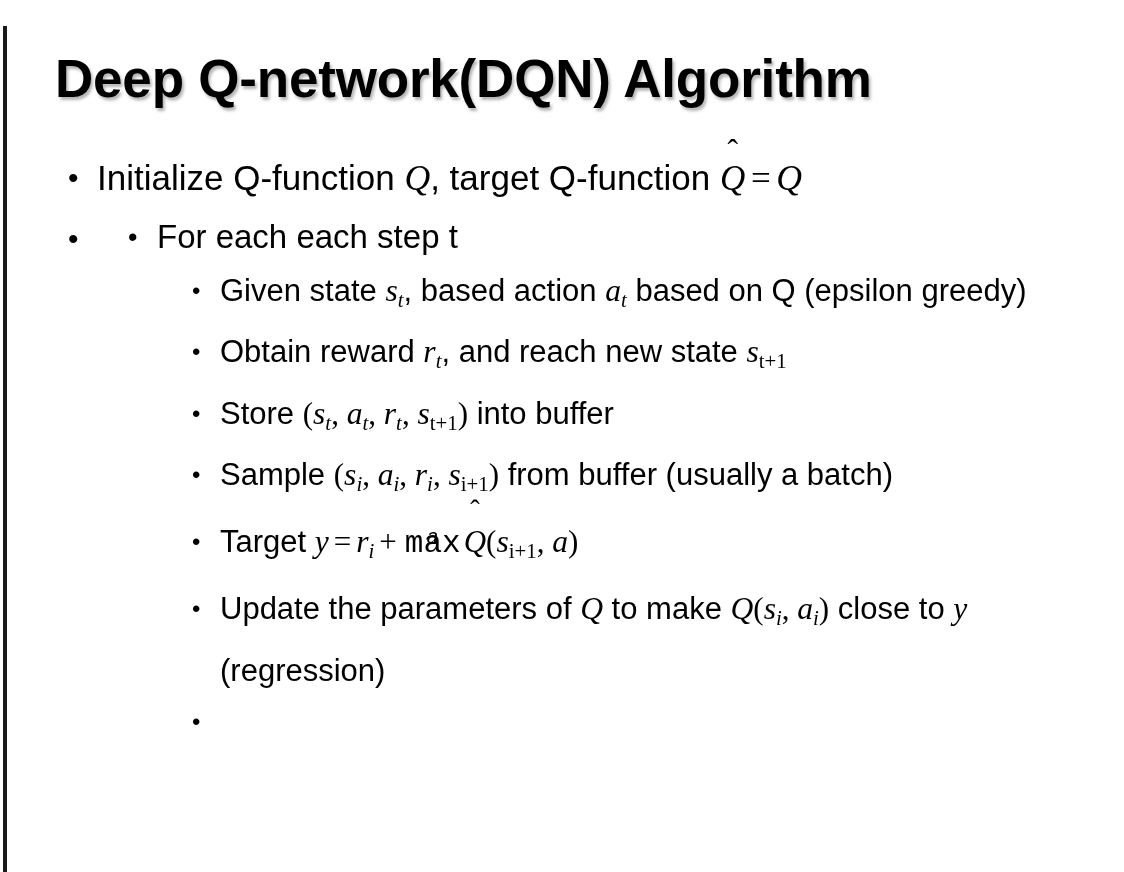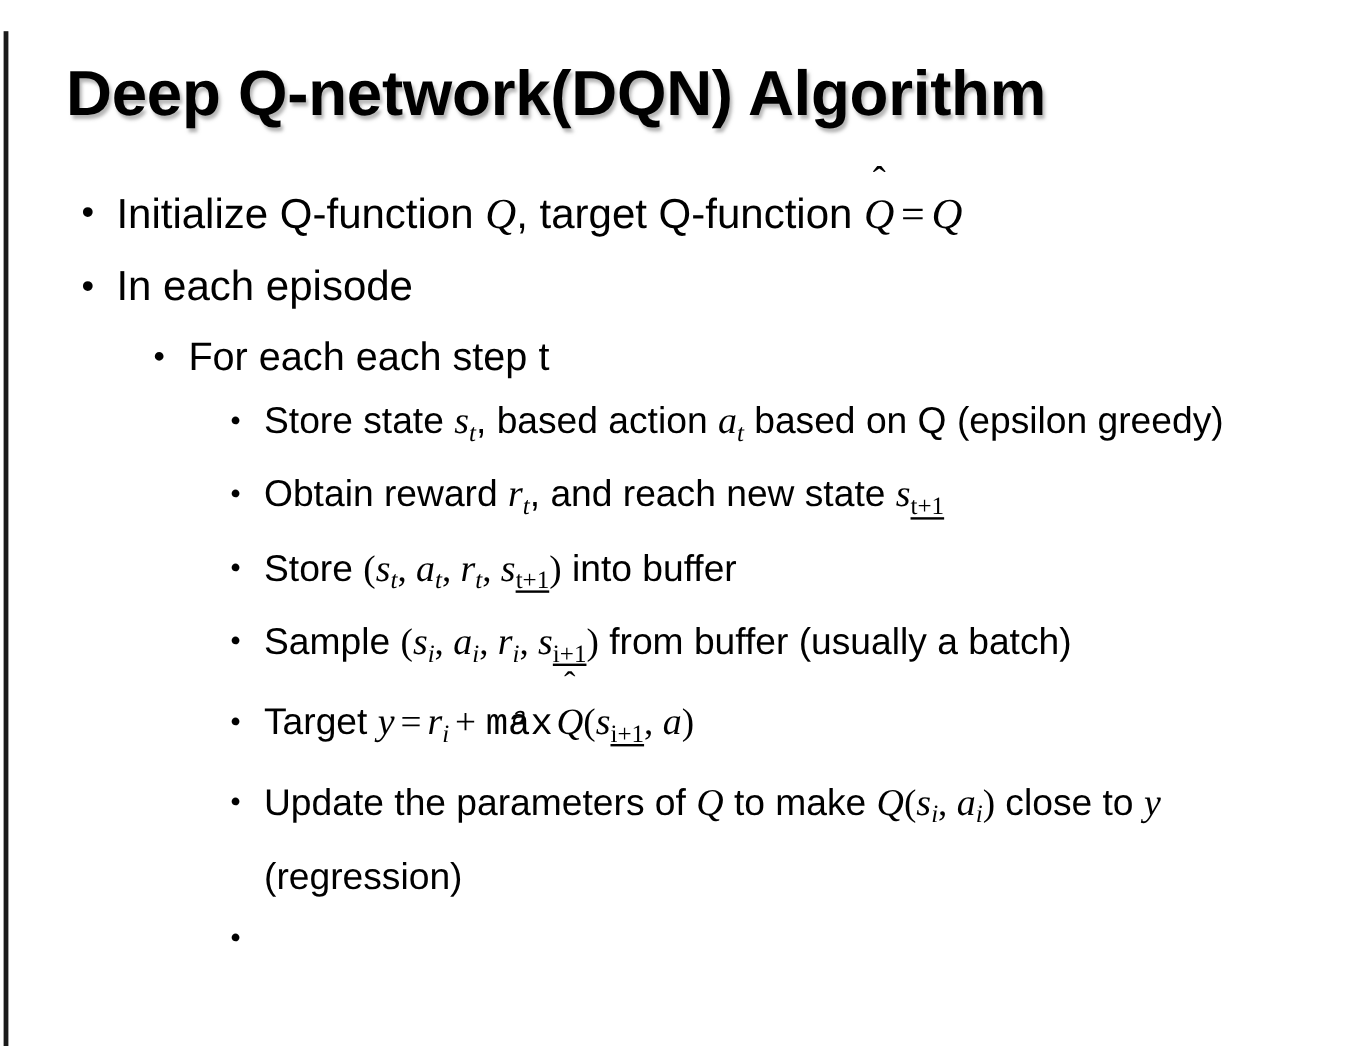--- a/index.html
+++ b/index.html
@@ -121,21 +121,20 @@
     font-style: normal;
   }
   .sub {
     font-family: "Liberation Serif", "DejaVu Serif", serif;
     font-style: italic;
     font-size: 0.66em;
     vertical-align: -0.30em;
   }
   .sub .mr {
     font-style: normal;
-    text-decoration: underline;
   }
   .op {           
     font-family: "Liberation Serif", "DejaVu Serif", serif;
     font-style: normal;
     padding: 0 0.16em;
   }
 
   
   .hat {
     position: relative;
@@ -187,31 +186,30 @@
 
   <div id="body">
 
     <div class="line lvl1">
       <span class="bullet">•</span>
       <span class="txt"><span>Initialize Q-function </span><span class="m">Q</span><span>, target Q-function </span><span class="hat"><span>Q</span><span class="hat-mark">̂</span></span><span class="op">=</span><span class="m">Q</span></span>
     </div>
 
     <div class="line lvl1">
       <span class="bullet">•</span>
-      <span class="txt">In each episode</span>
     </div>
 
     <div class="line lvl2">
       <span class="bullet">•</span>
       <span class="txt">For each each step t</span>
     </div>
 
     <div class="line lvl3">
       <span class="bullet">•</span>
-      <span class="txt"><span>Store state </span><span class="m"><span>s</span><span class="sub">t</span></span><span>, based action </span><span class="m"><span>a</span><span class="sub">t</span></span><span> based on Q (epsilon greedy)</span></span>
+      <span class="txt"><span>Given state </span><span class="m"><span>s</span><span class="sub">t</span></span><span>, based action </span><span class="m"><span>a</span><span class="sub">t</span></span><span> based on Q (epsilon greedy)</span></span>
     </div>
 
     <div class="line lvl3">
       <span class="bullet">•</span>
       <span class="txt"><span>Obtain reward </span><span class="m"><span>r</span><span class="sub">t</span></span><span>, and reach new state </span><span class="m"><span>s</span><span class="sub"><span class="mr">t+1</span></span></span></span>
     </div>
 
     <div class="line lvl3">
       <span class="bullet">•</span>
       <span class="txt"><span>Store </span><span class="mr">(</span><span class="m"><span>s</span><span class="sub">t</span></span><span class="mr">, </span><span class="m"><span>a</span><span class="sub">t</span></span><span class="mr">, </span><span class="m"><span>r</span><span class="sub">t</span></span><span class="mr">, </span><span class="m"><span>s</span><span class="sub"><span class="mr">t+1</span></span></span><span class="mr">)</span><span> into buffer</span></span>

